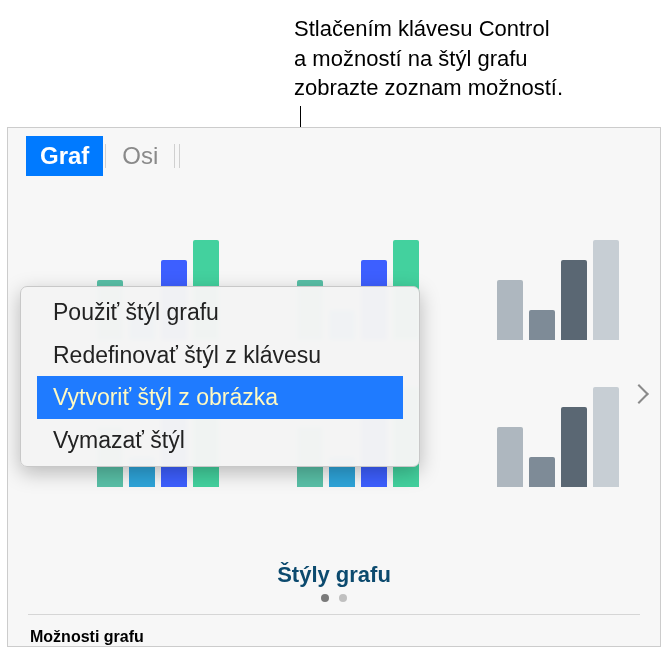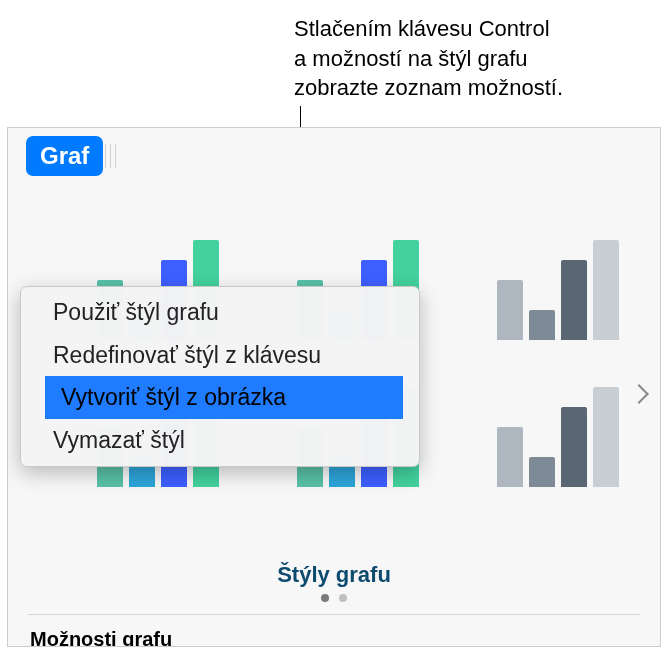--- a/index.html
+++ b/index.html
@@ -40,21 +40,21 @@
     .tabs {
       display: flex;
       align-items: center;
       padding: 8px 18px 4px 18px;
       gap: 0;
     }
     .tab {
       font-size: 24px;
       color: #8a8a8a;
       padding: 6px 14px;
-      border-radius: 7px;
+      border-radius: 0;
       cursor: pointer;
     }
     .tab.active {
       background: #007aff;
       color: #fff;
       font-weight: 600;
     }
     .tab-sep {
       width: 1px;
       height: 24px;
@@ -115,22 +115,21 @@
     }
     .menu-item {
       font-size: 23px;
       line-height: 1.55;
       padding: 4px 16px 3px 16px;
       color: #222;
       cursor: pointer;
     }
     .menu-item.highlight {
       background: #1f7bff;
-      color: #000000;
-      margin-left: 8px;
+      color: #fef9c3;
     }
     .styles-label {
       position: absolute;
       top: 434px;
       width: 100%;
       text-align: center;
       font-size: 22px;
       font-weight: 600;
       color: #0c4a6e;
     }
@@ -149,40 +148,41 @@
       top: 486px;
       left: 20px;
       right: 20px;
       height: 1px;
       background: #d6d6d6;
     }
     .section-title {
       position: absolute;
       top: 500px;
       left: 22px;
-      font-size: 20px;
+      font-size: 16px;
       font-weight: 700;
       color: #000;
     }
   </style>
 </head>
 <body>
 
 <div class="callout">
   <span>Stlačením klávesu Control</span><br>
   <span>a možností na štýl grafu</span><br>
   <span>zobrazte zoznam možností.</span>
 </div>
 <div class="callout-line"></div>
 
 <div class="panel">
 
   <div class="tabs">
     <div class="tab active">Graf</div>
     <div class="tab-sep"></div>
+    <div class="tab">Osi</div>
     <div class="tab-sep"></div>
     <div class="tab-sep"></div>
   </div>
 
   <div class="styles-area">
     <div class="thumb t1">
       <div class="bar b1" style="height:60px"></div>
       <div class="bar b2" style="height:30px"></div>
       <div class="bar b3" style="height:80px"></div>
       <div class="bar b4" style="height:100px"></div>

